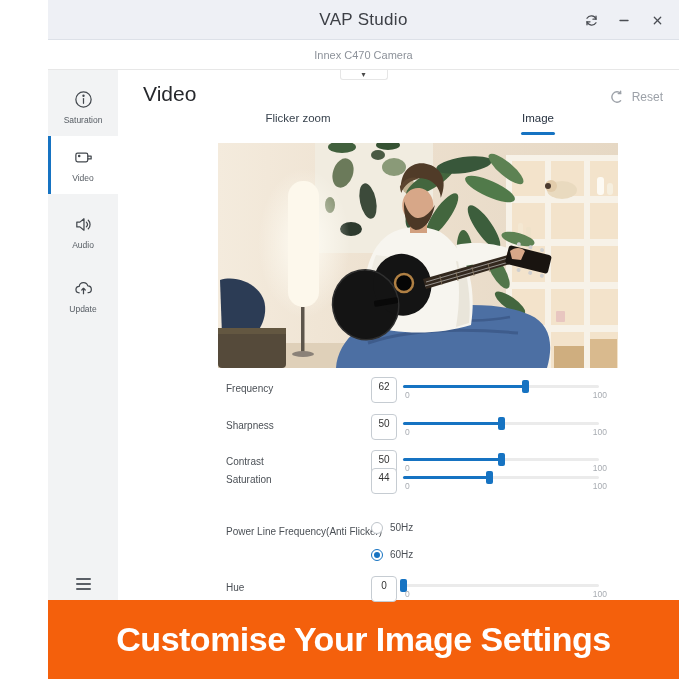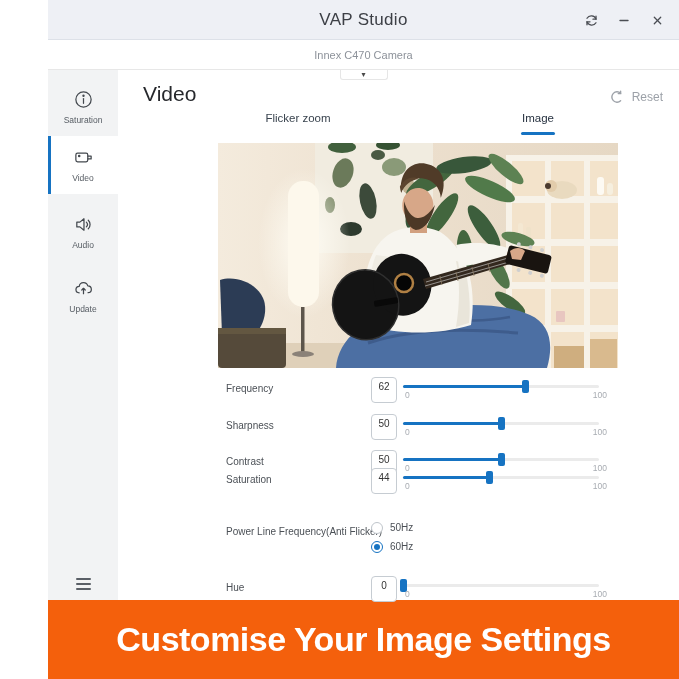--- a/index.html
+++ b/index.html
@@ -58,21 +58,21 @@
   .ctrl-label { position:absolute; left:8px; top:50%; transform:translateY(-50%); font-size:10px; color:#4b5056; white-space:nowrap; }
   .val-box { position:absolute; left:153px; top:0; width:26px; height:26px; border:1px solid #c6ccd2; background:#fff;
     font-size:10px; color:#333; text-align:center; line-height:17px; border-radius:4px; }
   .slider { position:absolute; left:185px; top:0; width:196px; height:22px; cursor:pointer; }
   .track { position:absolute; left:0; top:8px; width:196px; height:3px; background:#ebebeb; border-radius:2px; }
   .fill { height:3px; background:var(--accent,#1673c2); border-radius:2px; }
   .handle { position:absolute; top:-5px; left:0; width:7px; height:13px; background:var(--accent,#1673c2); border-radius:2px; }
   .s-min { position:absolute; left:2px; top:13px; font-size:8.5px; color:#a8acb2; }
   .s-max { position:absolute; right:-8px; top:13px; font-size:8.5px; color:#a8acb2; }
 
-  .radio-col { position:absolute; left:153px; top:2px; display:flex; flex-direction:column; gap:6px; }
+  .radio-col { position:absolute; left:153px; top:2px; display:flex; flex-direction:column; gap:14px; }
   .radio-opt { display:flex; align-items:center; gap:7px; font-size:10px; color:#4b5056; height:13px; cursor:pointer; }
   .radio-circle { width:12px; height:12px; border:1px solid #bfc5cb; border-radius:50%; background:#fff; position:relative; flex:none; }
   .radio-opt.selected .radio-circle { border:1.5px solid var(--accent,#1673c2); }
   .radio-opt.selected .radio-circle::after { content:""; position:absolute; inset:2px; background:var(--accent,#1673c2); border-radius:50%; }
 
   
   .banner { height:79px; background:var(--banner_bg,#f4600c); color:var(--banner_text,#fff); display:flex;
     align-items:center; justify-content:center; font-size:34px; font-weight:bold; letter-spacing:-0.5px; white-space:nowrap; }
 </style>
 </head>

